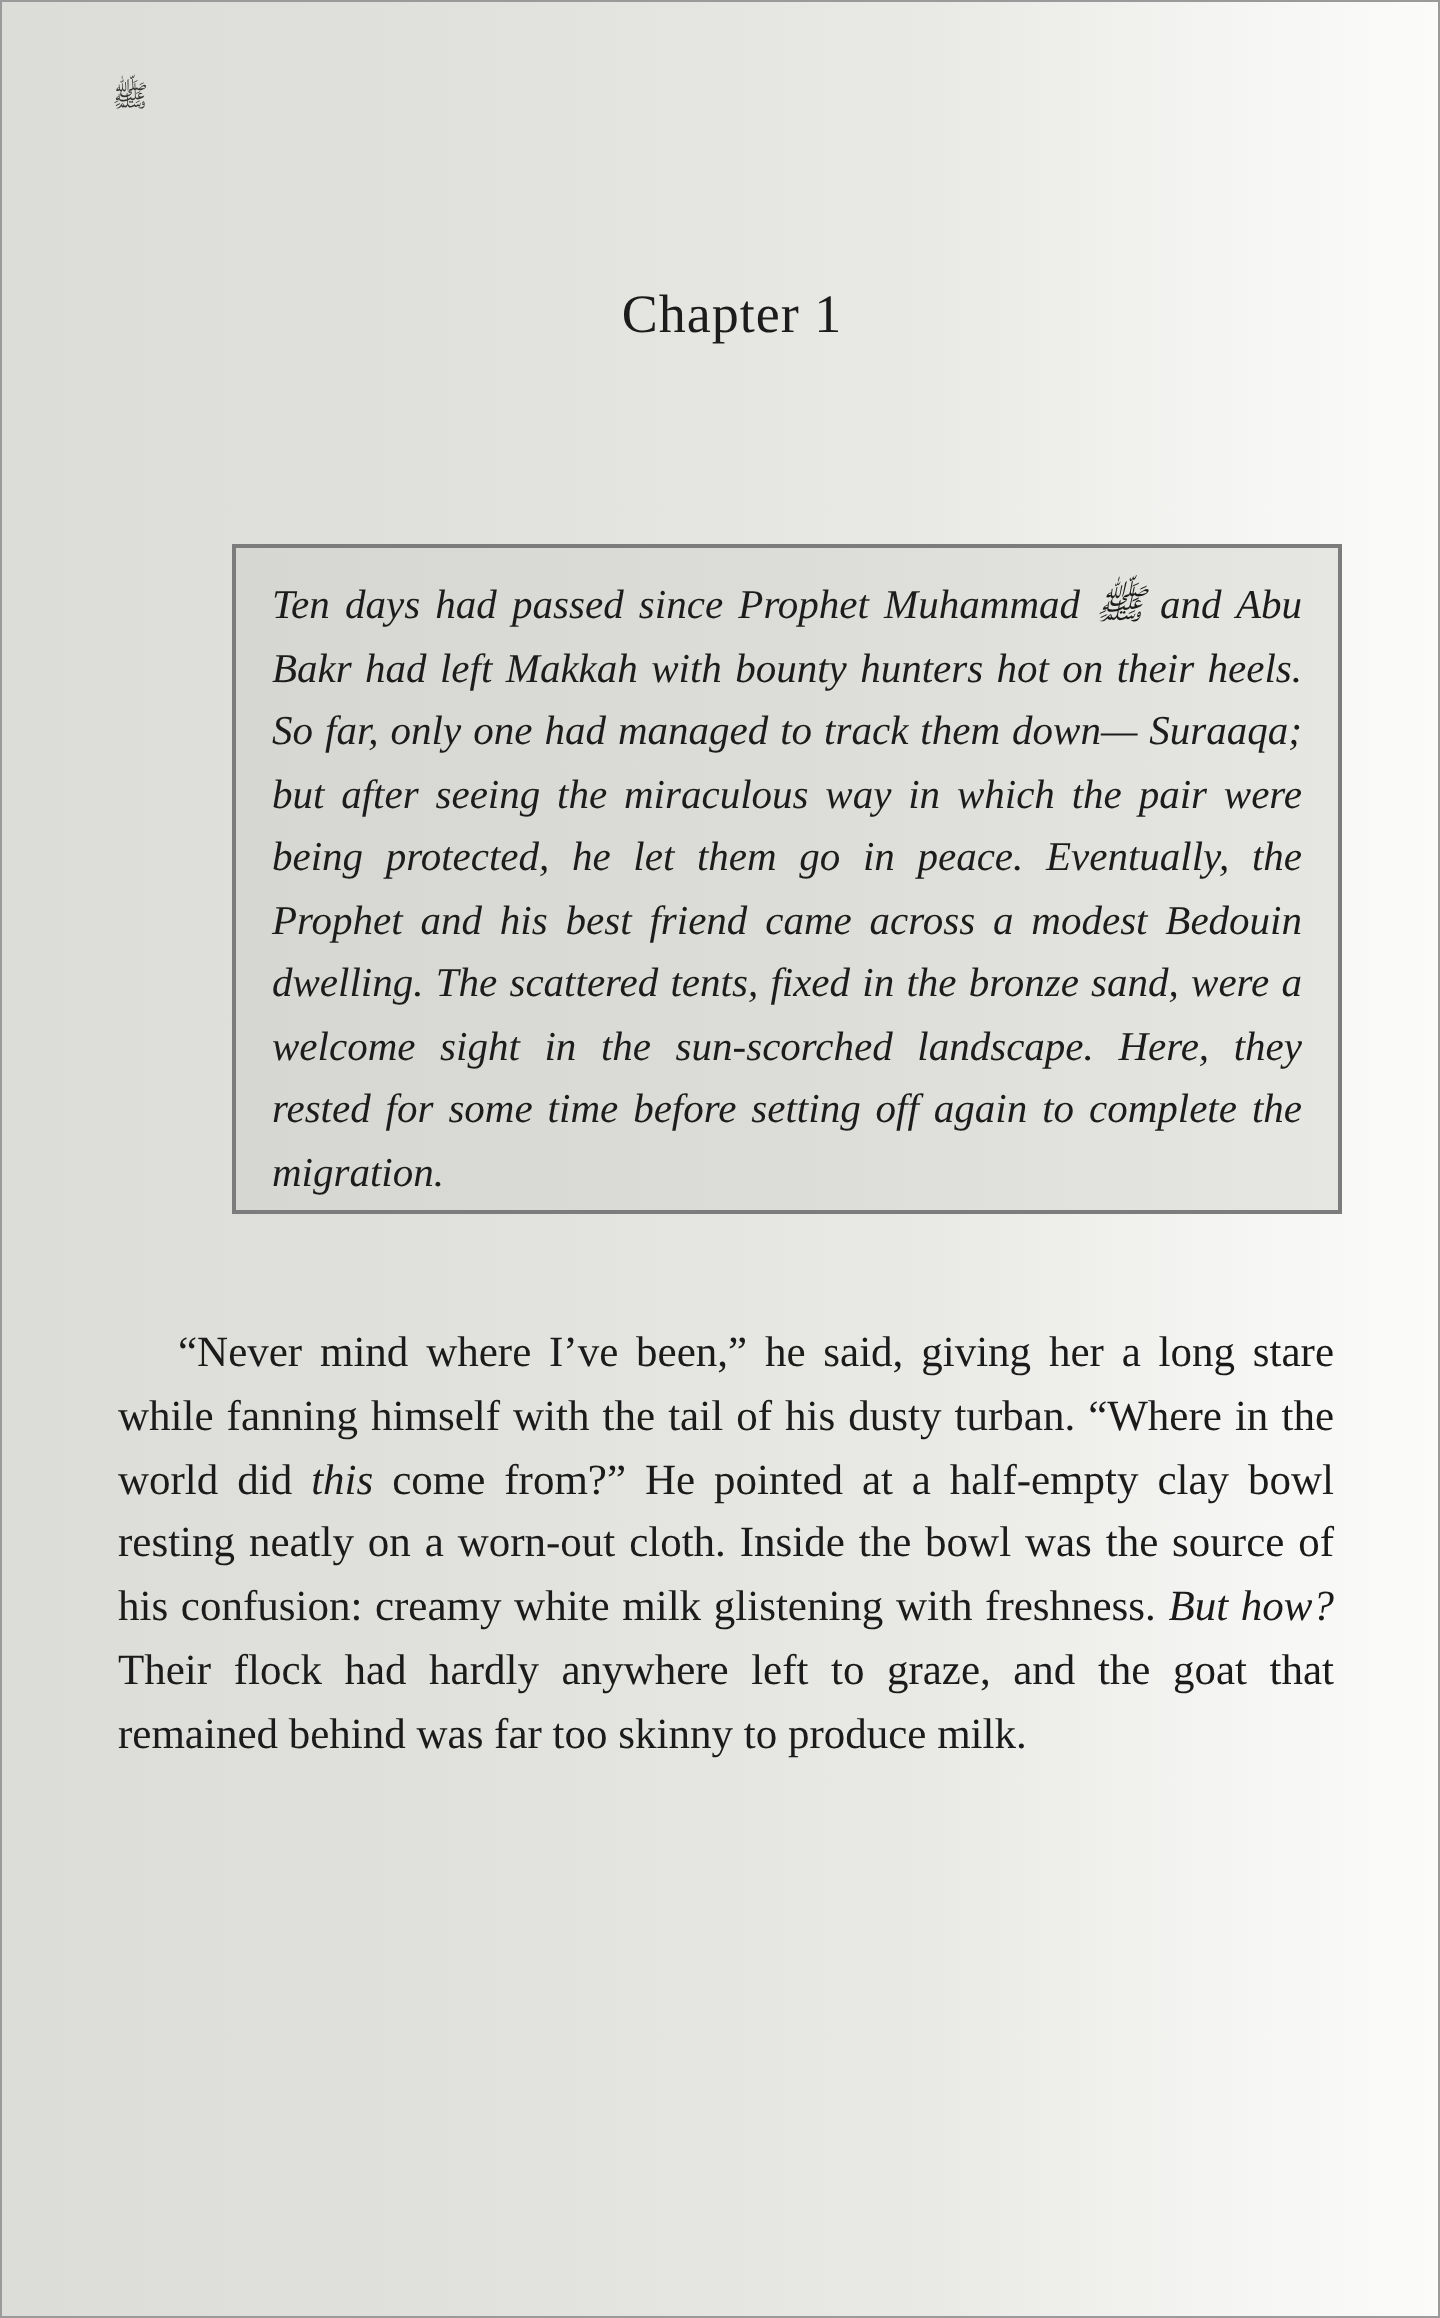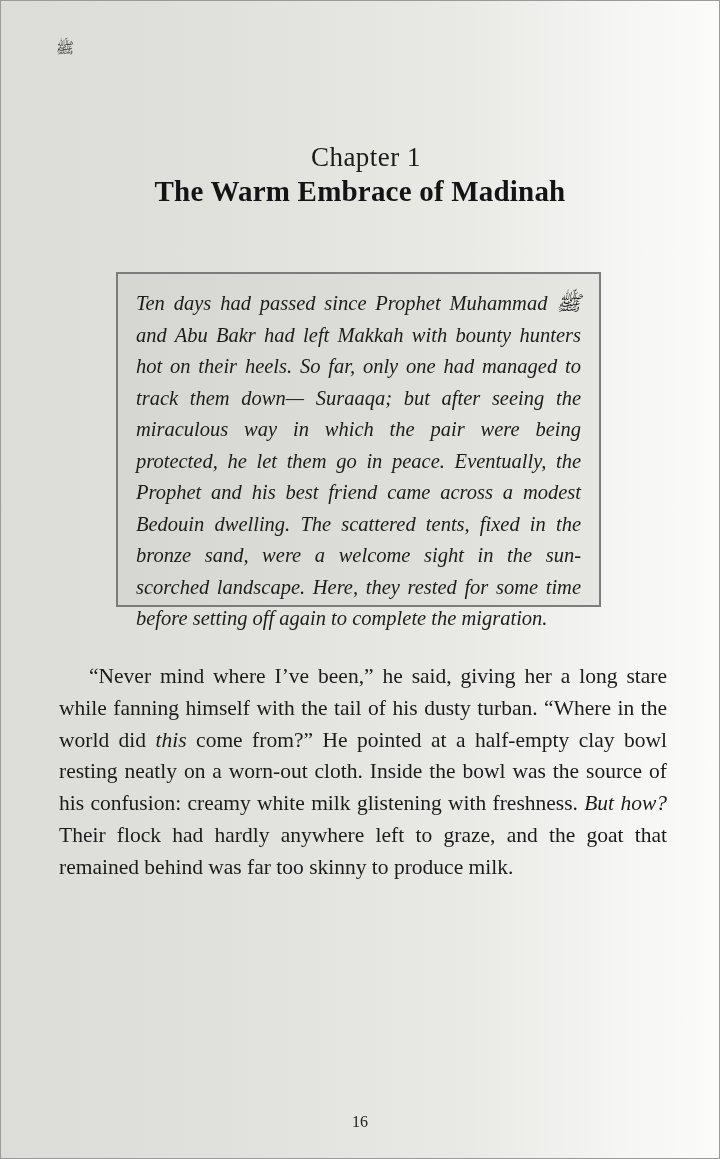--- a/index.html
+++ b/index.html
@@ -18,21 +18,21 @@
   }
   .chapter-num {
     position:absolute; left:0; right:0; top:141px; text-align:center;
     font-size:27px; letter-spacing:0.5px; color:#1c1c1c;padding-left:12px;
   }
   .chapter-title {
     position:absolute; left:0; right:0; top:174px; text-align:center;
     font-size:29px; font-weight:bold; color:#141414; letter-spacing:0.2px;
   }
   .intro-box {
-    position:absolute; left:115px; top:271px; width:485px; height:335px;
+    position:absolute; left:115px; top:271px; width:555px; height:335px;
     border:2px solid #7c7c7c;
     background: linear-gradient(90deg, #d6d6d2 0%, #dcdcd8 50%, #e6e6e3 100%);
     box-sizing:border-box;
   }
   .intro-text {
     position:absolute; left:18px; right:18px; top:14px;
     font-style:italic; font-size:20.5px; line-height:31.5px;
     text-align:justify; color:#1c1c1c;
   }
   .body {
@@ -46,24 +46,22 @@
     font-size:16px; color:#222;
   }
 </style>
 </head>
 <body>
 
 <div class="page">
   <div class="honorific">ﷺ</div>
 
   <div class="chapter-num">Chapter 1</div>
-  <div class="chapter-title">The Warm Embrace of Madinah</div>
 
   <div class="intro-box">
     <div class="intro-text">Ten days had passed since Prophet Muhammad ﷺ and Abu Bakr had left Makkah with bounty hunters hot on their heels. So far, only one had managed to track them down— Suraaqa; but after seeing the miraculous way in which the pair were being protected, he let them go in peace. Eventually, the Prophet and his best friend came across a modest Bedouin dwelling. The scattered tents, fixed in the bronze sand, were a welcome sight in the sun-scorched landscape. Here, they rested for some time before setting off again to complete the migration.</div>
   </div>
 
   <div class="body">
     <p class="indent"><span>“Never mind where I’ve been,” he said, giving her a long stare while fanning himself with the tail of his dusty turban. “Where in the world did </span><em>this</em><span> come from?” He pointed at a half-empty clay bowl resting neatly on a worn-out cloth. Inside the bowl was the source of his confusion: creamy white milk glistening with freshness. </span><em>But how?</em><span> Their flock had hardly anywhere left to graze, and the goat that remained behind was far too skinny to produce milk.</span></p>
   </div>
 
-  <div class="page-number">16</div>
 </div>
 
 </body></html>

